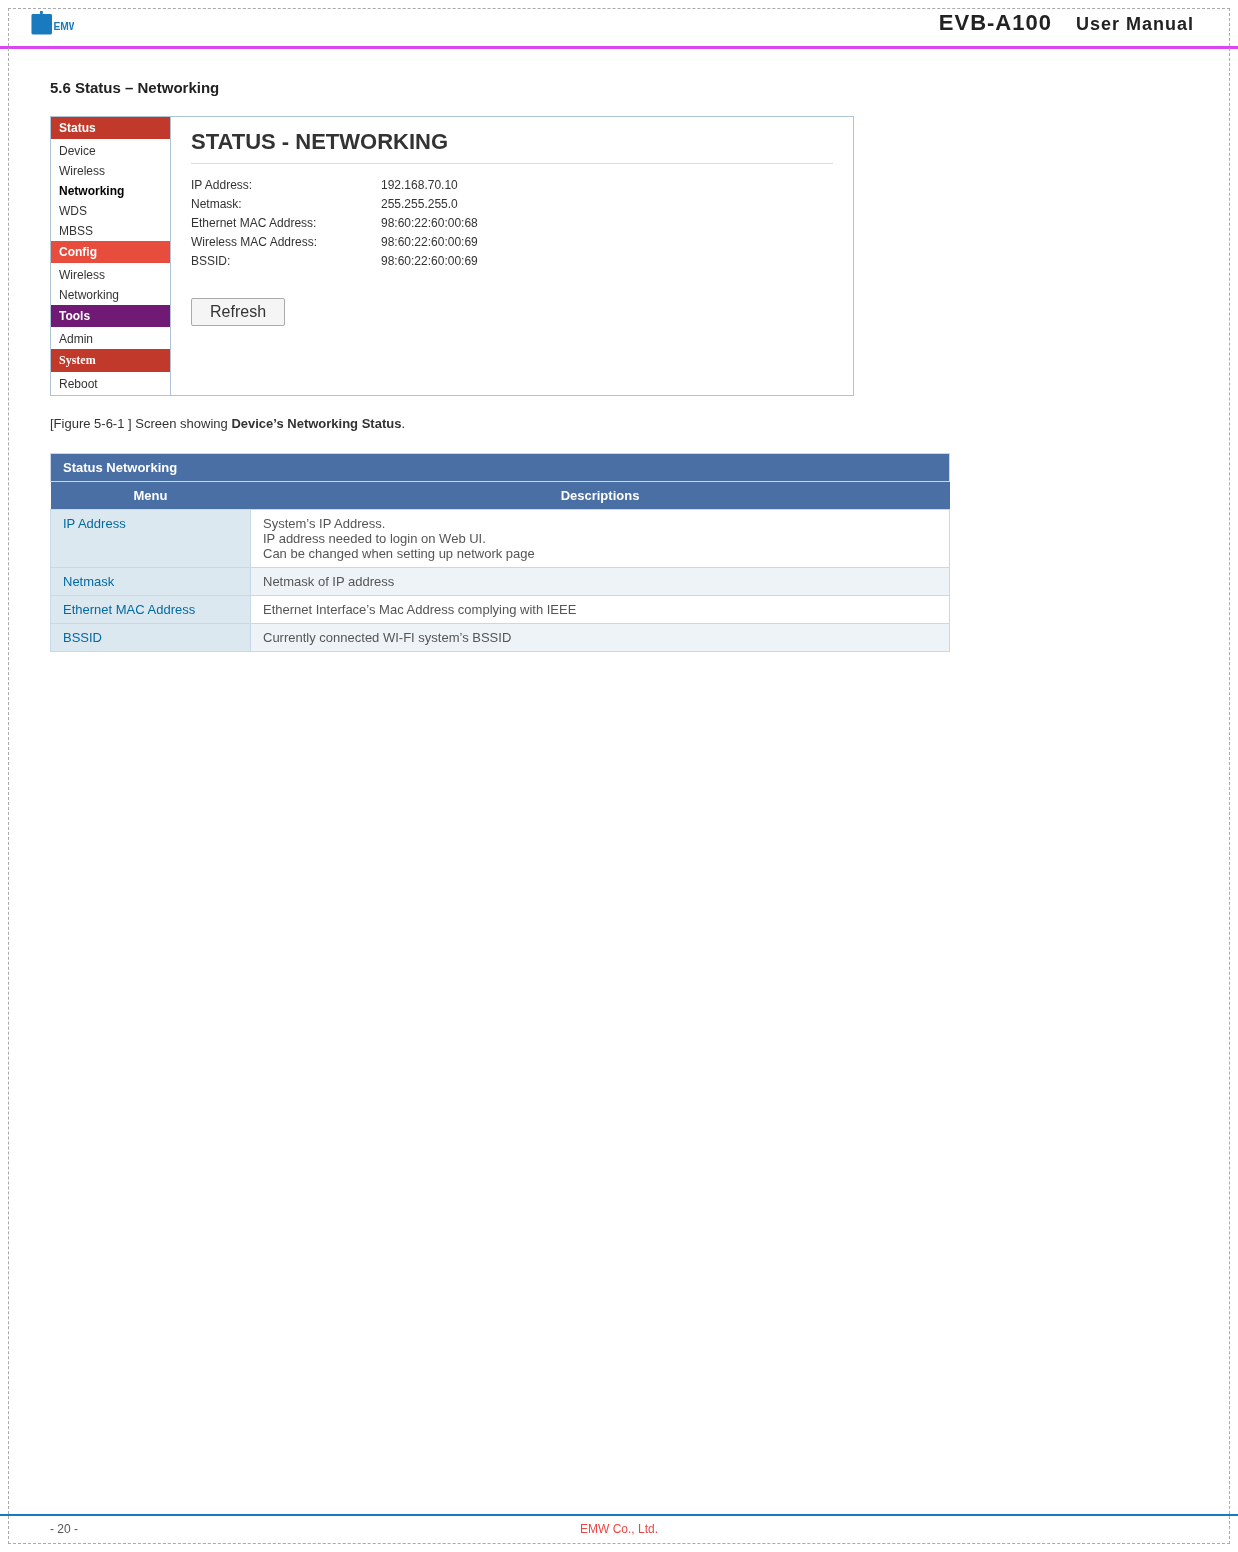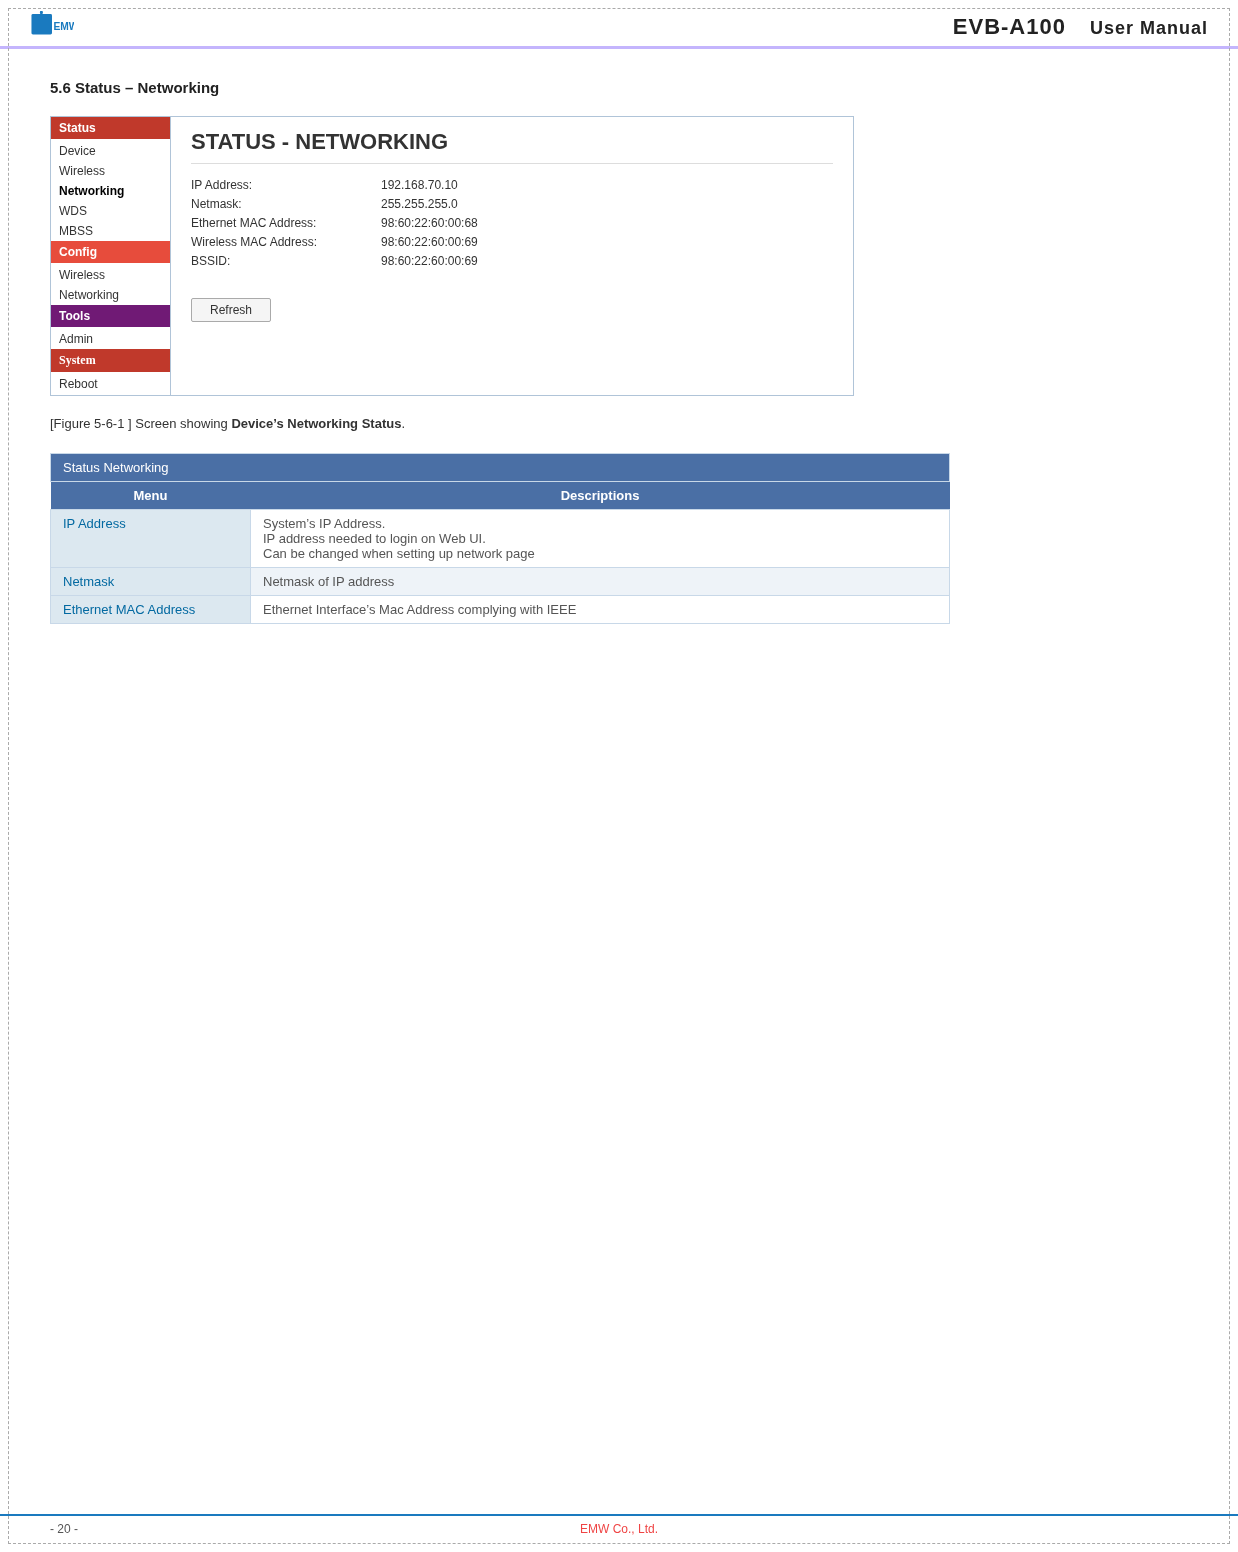--- a/index.html
+++ b/index.html
@@ -19,24 +19,24 @@
       top: 8px;
       left: 8px;
       right: 8px;
       bottom: 8px;
       border: 1.5px dashed #aaa;
     }
 
     
     .header {
       display: flex;
-      align-items: flex-end;
+      align-items: flex-start;
       justify-content: space-between;
-      padding: 10px 30px 6px 30px;
-      border-bottom: 3px solid #c4b5fd;
+      padding: 10px 44px 6px 30px;
+      border-bottom: 3px solid #d946ef;
     }
     .header-logo {
       display: flex;
       align-items: center;
       gap: 6px;
     }
     .logo-icon {
       width: 44px;
       height: 30px;
     }
@@ -121,21 +121,21 @@
       margin-bottom: 20px;
     }
     .info-label { color: #333; }
     .info-value { color: #333; }
 
     .refresh-btn {
       display: inline-block;
       padding: 4px 18px;
       border: 1px solid #aaa;
       background: #f5f5f5;
-      font-size: 12px;
+      font-size: 16px;
       cursor: pointer;
       color: #333;
       border-radius: 2px;
       margin-top: 10px;
     }
 
     
     .figure-caption {
       font-size: 13px;
       margin-bottom: 22px;
@@ -169,21 +169,21 @@
       color: #0369a1;
       background: #dce8f0;
       width: 200px;
     }
     .desc-table .row-desc {
       color: #555;
     }
     .section-banner {
       background: #4a6fa5;
       color: #fff;
-      font-weight: normal;
+      font-weight: bold;
       padding: 6px 12px;
       font-size: 13px;
     }
 
     
     .footer {
       position: absolute;
       bottom: 16px;
       left: 0;
       right: 0;
@@ -300,20 +300,26 @@
           <td class="row-desc">
             <div>Netmask of IP address</div>
           </td>
         </tr>
         <tr>
           <td class="row-label">Ethernet MAC Address</td>
           <td class="row-desc">
             <div>Ethernet Interface’s Mac Address complying with IEEE</div>
           </td>
         </tr>
+        <tr>
+          <td class="row-label">BSSID</td>
+          <td class="row-desc">
+            <div>Currently connected WI-FI system’s BSSID</div>
+          </td>
+        </tr>
       </tbody>
   </table>
 
 </div>
 
 <div class="footer">
   <span>EMW Co., Ltd.</span>
 </div>
 <div class="footer-page">
   <span>- 20 -</span>

